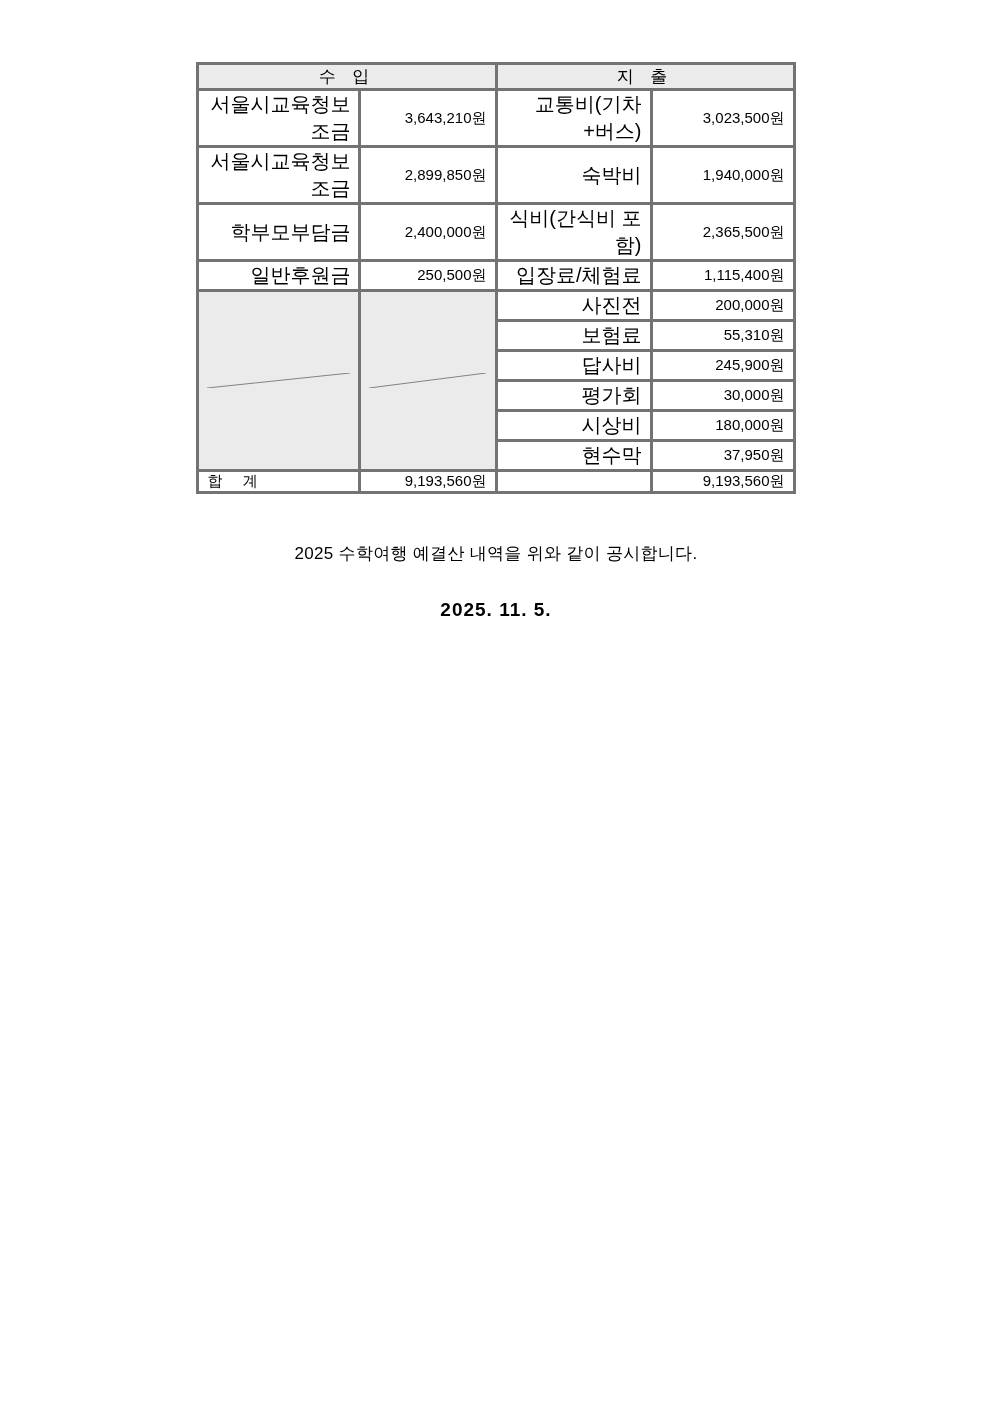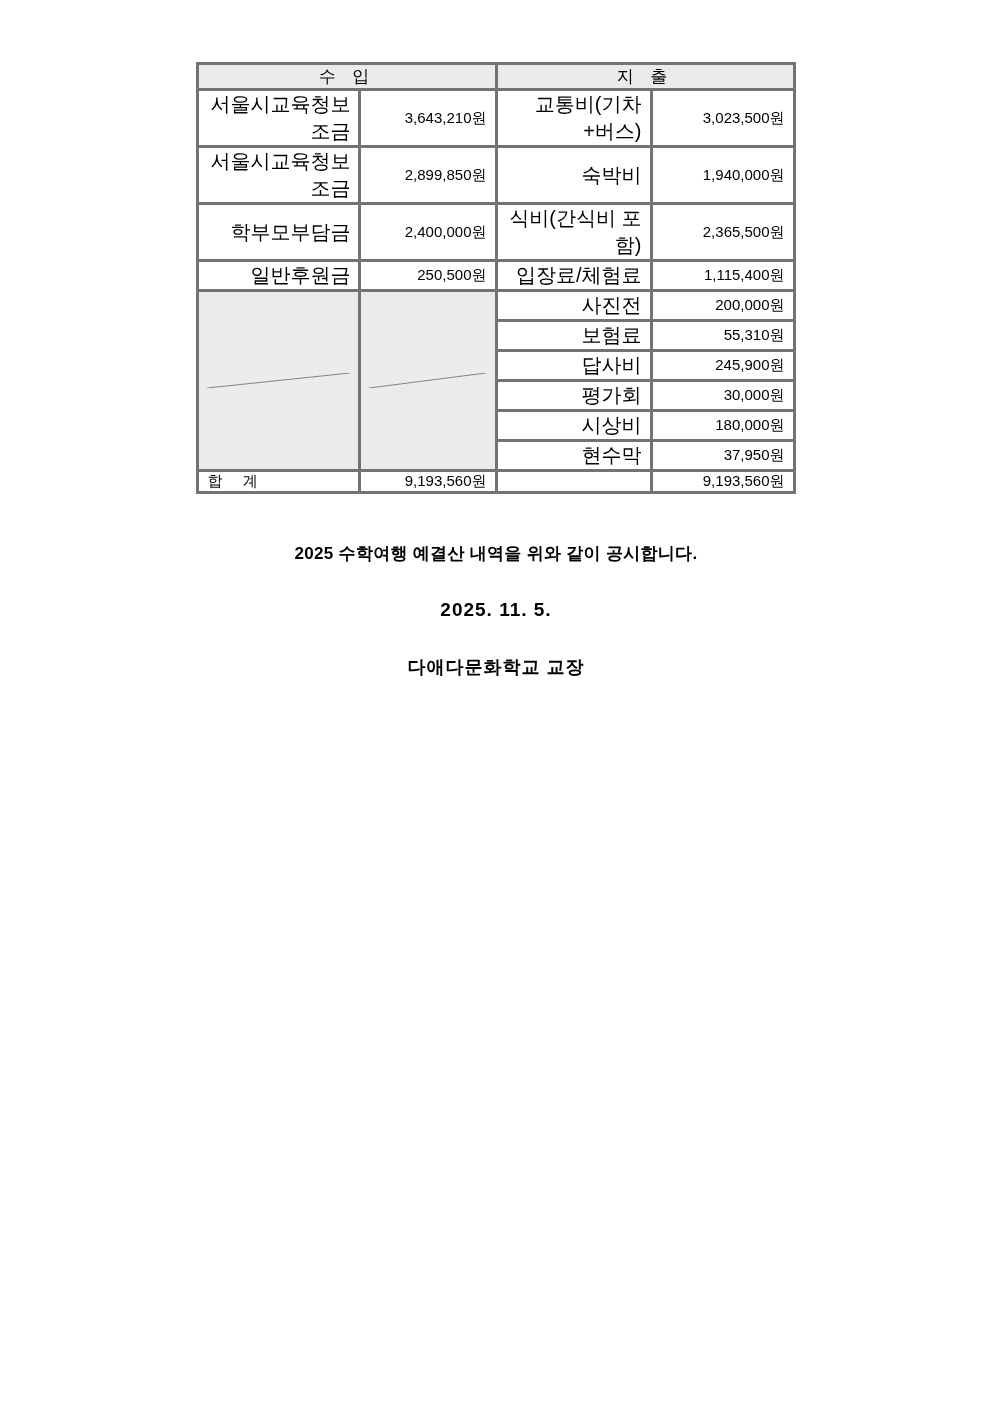--- a/index.html
+++ b/index.html
@@ -84,21 +84,21 @@
     font-weight: bold;
     letter-spacing: 8px;
     font-size: 15px;
   }
   .notes {
     margin-top: 48px;
     text-align: center;
   }
   .note-line {
     font-size: 17px;
-    font-weight: bold;
+    font-weight: normal;
     margin-bottom: 34px;
     letter-spacing: 0.3px;
   }
   .note-date {
     font-size: 19px;
     font-weight: bold;
     margin-bottom: 34px;
     letter-spacing: 1px;
   }
   .note-signature {
@@ -197,16 +197,15 @@
           <td class="lbl"></td>
           <td class="amt">9,193,560원</td>
         </tr>
       </tbody>
     </table>
   </div>
 
   <div class="notes">
     <div class="note-line">2025 수학여행 예결산 내역을 위와 같이 공시합니다.</div>
     <div class="note-date">2025. 11. 5.</div>
-    <div class="note-signature">다애다문화학교  교장</div>
   </div>
 
 </div>
 
 </body></html>

